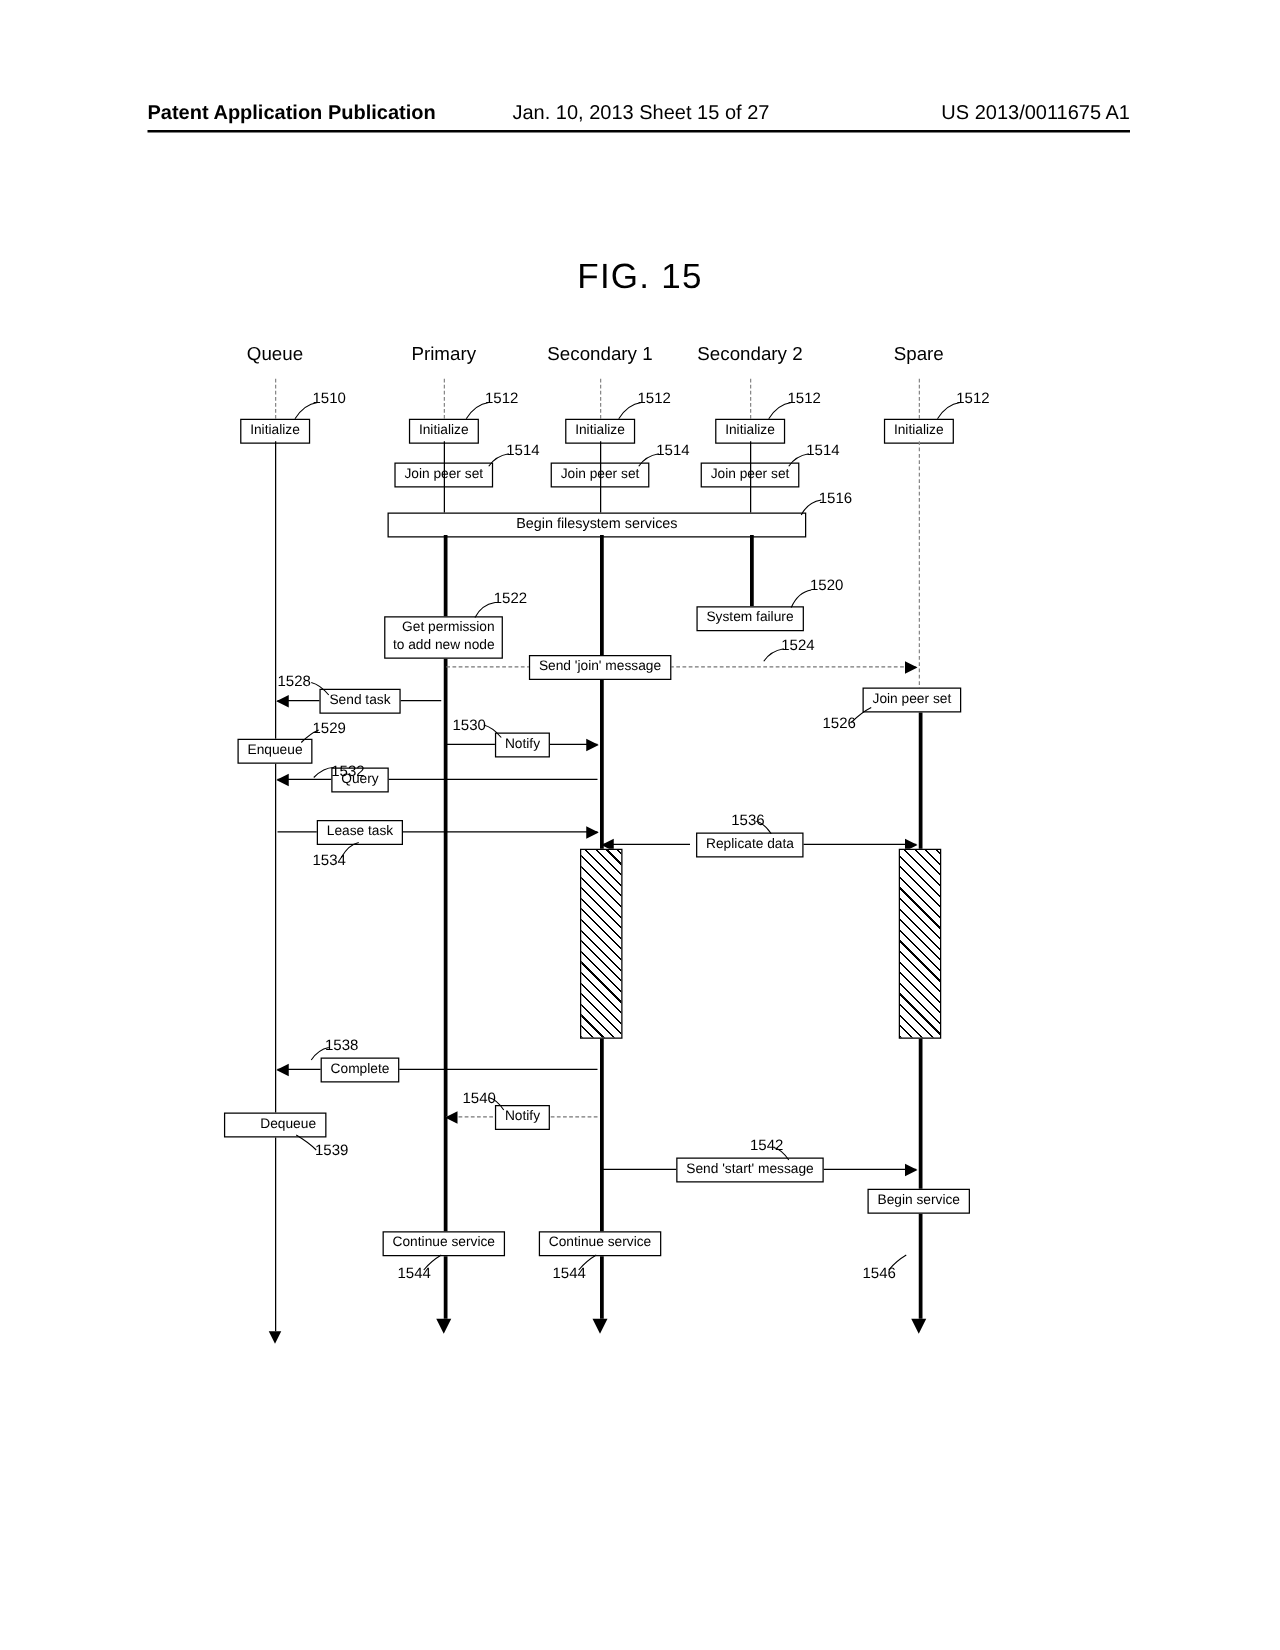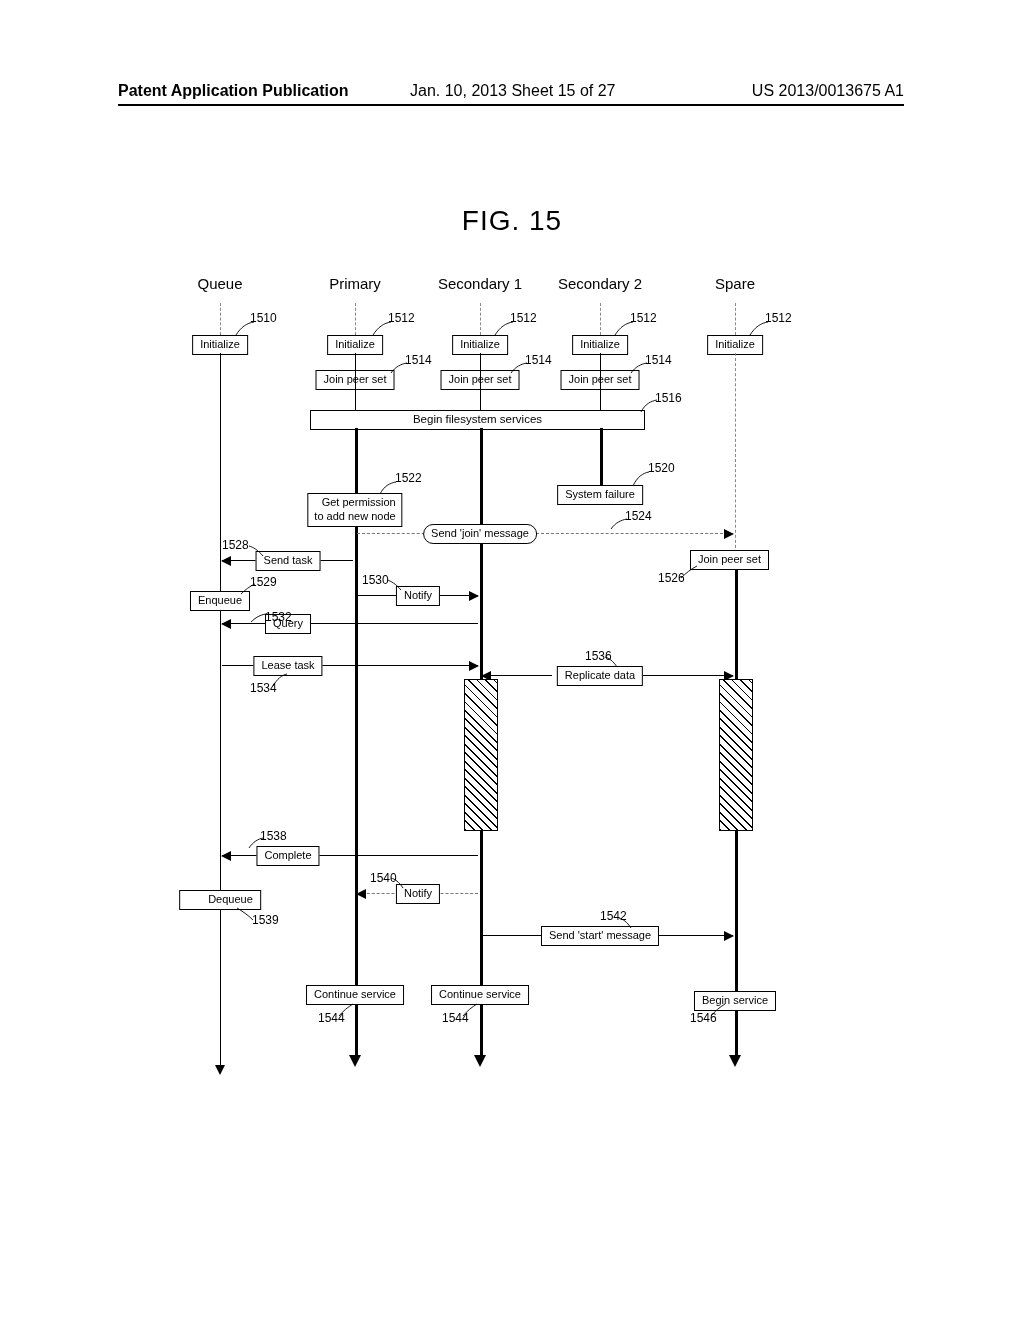--- a/index.html
+++ b/index.html
@@ -166,21 +166,21 @@
   }
 </style>
 </head>
 <body>
 
 <div class="page">
 
   <div class="header-row">
     <span class="header-left">Patent Application Publication</span>
     <span class="header-mid">Jan. 10, 2013  Sheet 15 of 27</span>
-    <span class="header-right">US 2013/0013675 A1</span>
+    <span class="header-right">US 2013/0011675 A1</span>
   </div>
   <div class="header-rule"></div>
 
   <div class="fig-title">FIG. 15</div>
 
   <div class="diag">
 
     <span class="lane-title" style="left:40px;">Queue</span>
     <span class="lane-title" style="left:175px;">Primary</span>
     <span class="lane-title" style="left:300px;">Secondary 1</span>
@@ -276,21 +276,21 @@
       <span>to add new node</span>
     </div>
     <span class="ref" style="left:215px; top:196px;">1522</span>
     <svg class="lead" style="left:199px; top:206px;" width="18" height="14">
         <path d="M1,13 C5,5 11,2 17,1"></path>
       </svg>
 
     <div class="msg dashed" style="left:177px; top:258px; width:376px;">
         <div class="head-r"></div>
       </div>
-    <div class="box" style="left:300px; top:249px;border-radius:10px;">Send 'join' message</div>
+    <div class="box" style="left:300px; top:249px;">Send 'join' message</div>
     <span class="ref" style="left:445px; top:234px;">1524</span>
     <svg class="lead" style="left:430px; top:243px;" width="18" height="12">
         <path d="M1,11 C5,5 11,2 17,1"></path>
       </svg>
 
     <div class="box" style="left:510px; top:275px; transform:none;">Join peer set</div>
     <span class="ref" style="left:478px; top:296px;">1526</span>
     <svg class="lead" style="left:500px; top:290px;" width="18" height="14">
         <path d="M17,1 C11,4 6,8 1,13"></path>
       </svg>
@@ -380,21 +380,21 @@
         <div class="head-r"></div>
       </div>
     <div class="box" style="left:420px; top:651px;">Send 'start' message</div>
     <span class="ref" style="left:420px; top:634px;">1542</span>
     <svg class="lead" style="left:438px; top:642px;" width="14" height="12">
         <path d="M13,11 C9,5 5,2 1,1"></path>
       </svg>
 
     <div class="box" style="left:175px; top:710px;">Continue service</div>
     <div class="box" style="left:300px; top:710px;">Continue service</div>
-    <div class="box" style="left:555px; top:716px;">Begin service</div>
+    <div class="box" style="left:555px; top:676px;">Begin service</div>
     <span class="ref" style="left:138px; top:736px;">1544</span>
     <svg class="lead" style="left:158px; top:728px;" width="16" height="14">
         <path d="M15,1 C10,4 5,8 1,13"></path>
       </svg>
     <span class="ref" style="left:262px; top:736px;">1544</span>
     <svg class="lead" style="left:282px; top:728px;" width="16" height="14">
         <path d="M15,1 C10,4 5,8 1,13"></path>
       </svg>
     <span class="ref" style="left:510px; top:736px;">1546</span>
     <svg class="lead" style="left:530px; top:728px;" width="16" height="14">

